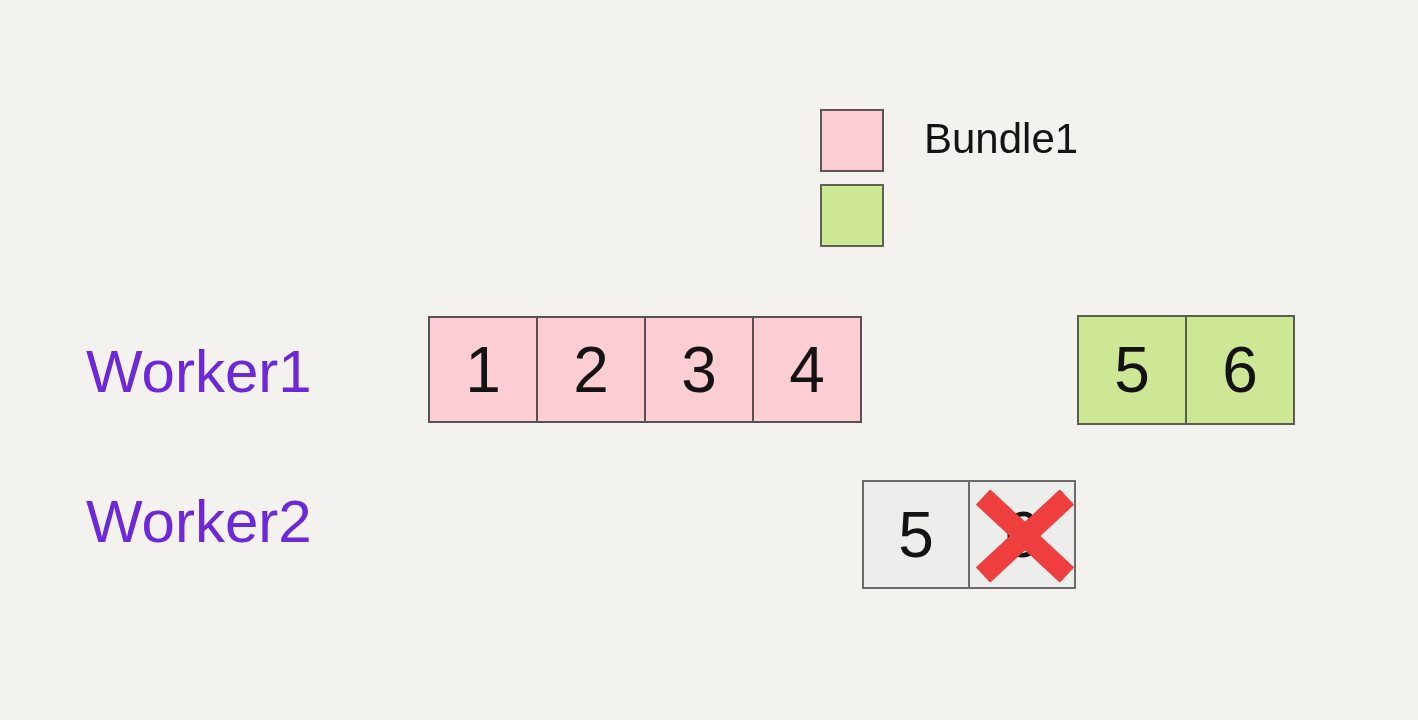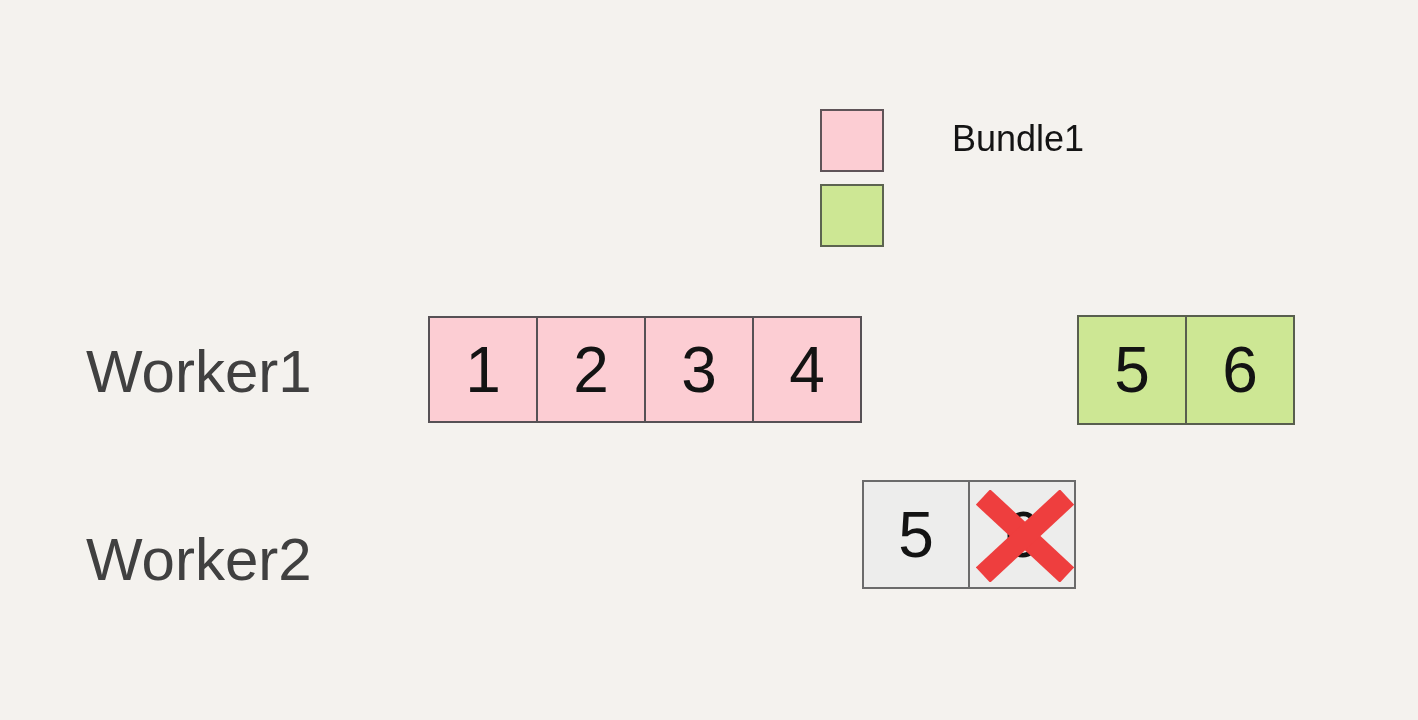--- a/index.html
+++ b/index.html
@@ -25,41 +25,41 @@
     left: 820px;
     width: 60px;
     height: 59px;
     border: 2px solid #5f5458;
     box-sizing: content-box;
   }
   .legend-swatch.bundle1 { top: 109px; background: #fccdd3; }
   .legend-swatch.bundle2 { top: 184px; background: #cde794; border-color: #5c6450; }
   .legend-label {
     position: absolute;
-    left: 952px;
+    left: 924px;
     height: 63px;
     display: flex;
     align-items: center;
-    font-size: 36px;
+    font-size: 42px;
     color: #141414;
   }
   .legend-label.bundle1 { top: 107px; }
   .legend-label.bundle2 { top: 182px; }
 
   
   .worker-label {
     position: absolute;
     left: 86px;
     font-size: 60px;
     line-height: 1;
-    color: #404040;
+    color: #6d28d9;
     letter-spacing: 0px;
   }
   .worker-label.w1 { top: 342px; }
-  .worker-label.w2 { top: 492px; margin-top: 38px; }
+  .worker-label.w2 { top: 492px; }
 
   
   .cell-group {
     position: absolute;
     display: flex;
   }
   .cell {
     box-sizing: content-box;
     border: 2px solid #565155;
     display: flex;

